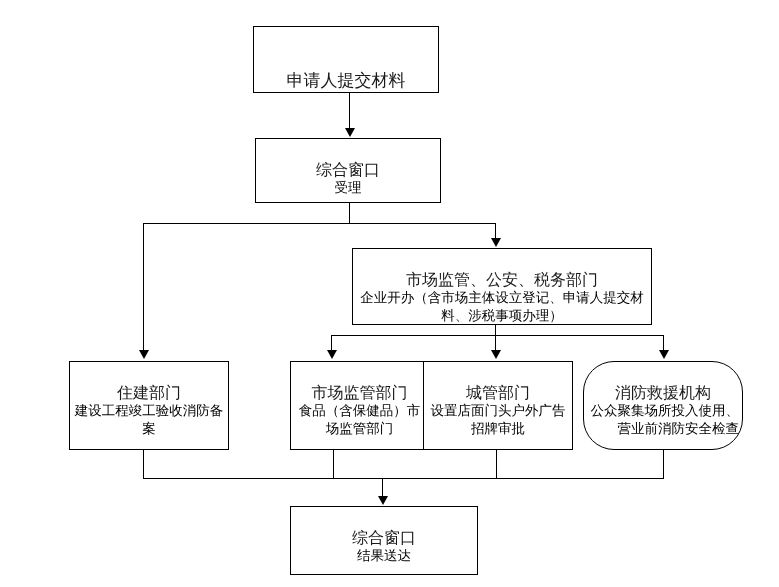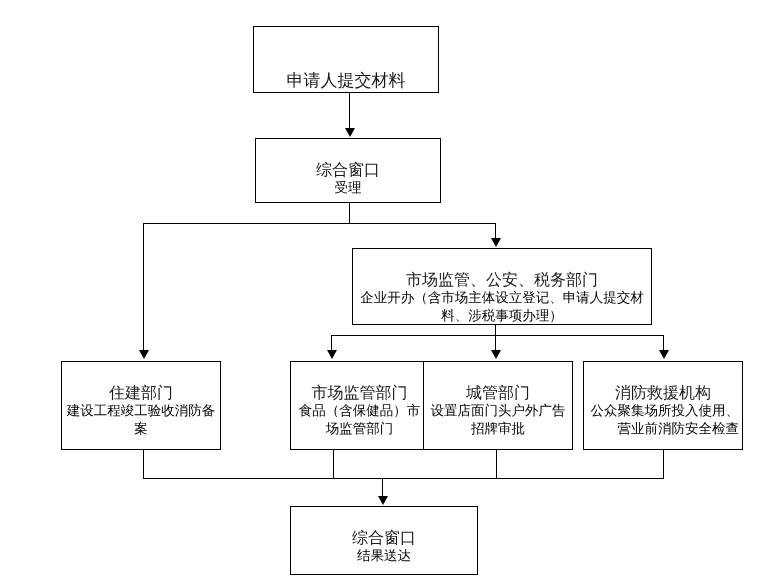--- a/index.html
+++ b/index.html
@@ -105,36 +105,36 @@
 
   <div class="vline" style="left:331px; top:335px; height:16px;"></div>
   <div class="arrow" style="left:327px; top:350px;"></div>
 
   <div class="vline" style="left:495px; top:335px; height:16px;"></div>
   <div class="arrow" style="left:491px; top:350px;"></div>
 
   <div class="vline" style="left:663px; top:335px; height:16px;"></div>
   <div class="arrow" style="left:659px; top:350px;"></div>
 
-  <div class="node top-pad" style="left:61px; top:361px; width:160px; height:89px;">
+  <div class="node top-pad" style="left:69px; top:361px; width:160px; height:89px;">
     <div class="title">住建部门</div>
     <div class="body">建设工程竣工验收消防备案</div>
   </div>
 
   <div class="node top-pad" style="left:257px; top:361px; width:139px; height:89px;margin-left:33px;">
     <div class="title">市场监管部门</div>
     <div class="body">食品（含保健品）市场监管部门</div>
   </div>
 
   <div class="node top-pad" style="left:423px; top:361px; width:150px; height:89px;">
     <div class="title">城管部门</div>
     <div class="body">设置店面门头户外广告招牌审批</div>
   </div>
 
-  <div class="node top-pad" style="left:583px; top:361px; width:160px; height:89px;">
+  <div class="node top-pad" style="left:583px; top:361px; width:160px; height:89px;border-radius:31px;">
     <div class="title">消防救援机构</div>
     <div class="body" style="text-align:right;">公众聚集场所投入使用、营业前消防安全检查</div>
   </div>
 
   <div class="vline" style="left:143px; top:450px; height:29px;"></div>
   <div class="vline" style="left:333px; top:450px; height:29px;"></div>
   <div class="vline" style="left:496px; top:450px; height:29px;"></div>
   <div class="vline" style="left:663px; top:450px; height:29px;"></div>
 
   <div class="hline" style="left:143px; top:478px; width:521px;"></div>

